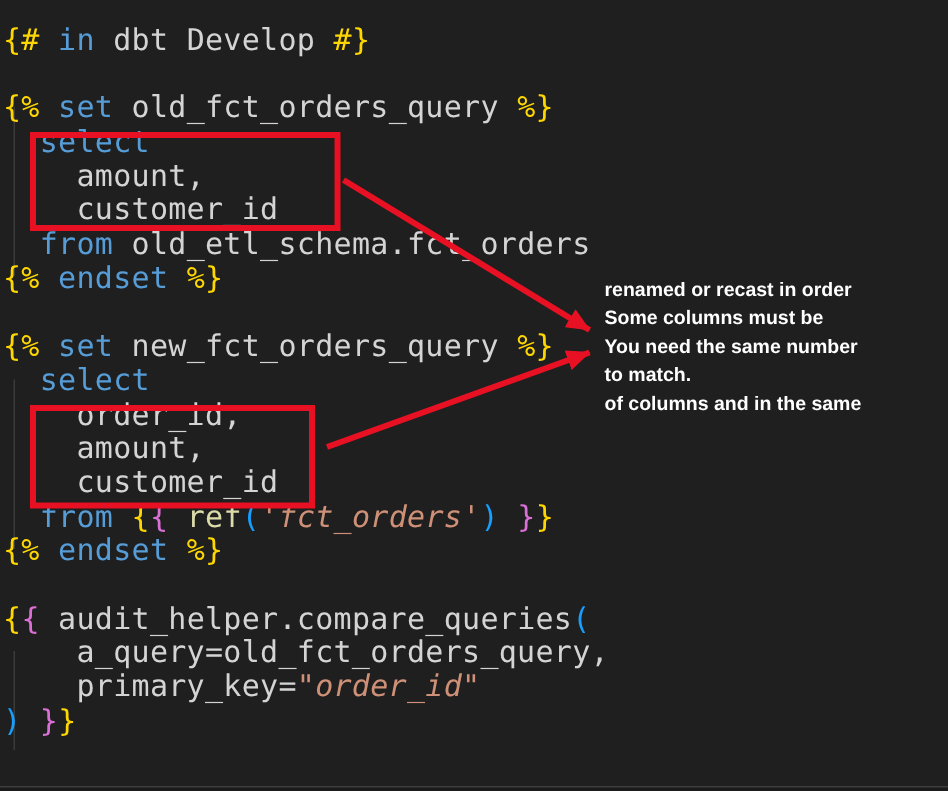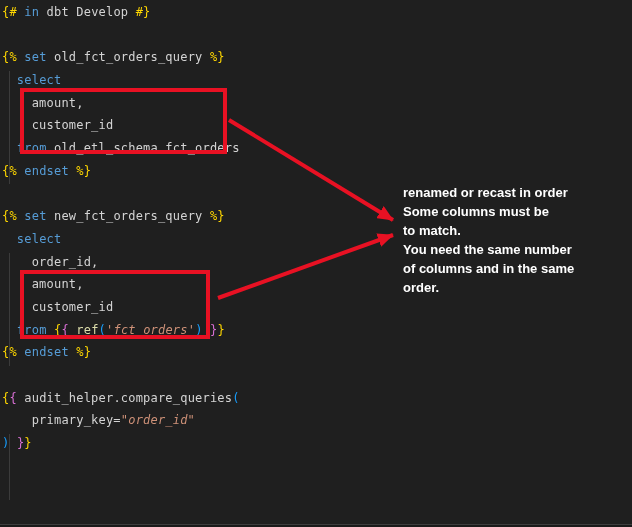--- a/index.html
+++ b/index.html
@@ -4,22 +4,22 @@
 <style>
   html,body{margin:0;padding:0;}
   body{
     width:632px;height:527px;
     background:var(--bg,#1f1f1f);
     overflow:hidden;position:relative;
     font-family:"DejaVu Sans Mono",monospace;
   }
   
   .code{
-    position:absolute;left:2px;top:1px;
-    font-size:12px;letter-spacing:0.2px;
+    position:absolute;left:2px;top:15px;
+    font-size:20px;letter-spacing:0.2px;
   }
   .code-line{height:22.7px;line-height:22.7px;white-space:pre;}
   .tok-plain{color:var(--plain,#d4d4d4);}
   .tok-kw{color:var(--kw,#569cd6);}
   .tok-gold{color:var(--gold,#ffd700);}
   .tok-pink{color:var(--pink,#da70d6);}
   .tok-blue{color:var(--blue,#179fff);}
   .tok-fn{color:var(--fn,#dcdcaa);}
   .tok-str{color:var(--str,#ce9178);font-style:italic;}
   .guide{position:absolute;width:1px;background:var(--guide,#3b3b3b);}
@@ -64,39 +64,39 @@
     <div class="code-line">&nbsp;</div>
     <div class="code-line"><span class="tok-gold">{%</span><span class="tok-plain"> </span><span class="tok-kw">set</span><span class="tok-plain"> new_fct_orders_query </span><span class="tok-gold">%}</span></div>
     <div class="code-line"><span class="tok-plain">  </span><span class="tok-kw">select</span></div>
     <div class="code-line"><span class="tok-plain">    order_id,</span></div>
     <div class="code-line"><span class="tok-plain">    amount,</span></div>
     <div class="code-line"><span class="tok-plain">    customer_id</span></div>
     <div class="code-line"><span class="tok-plain">  </span><span class="tok-kw">from</span><span class="tok-plain"> </span><span class="tok-gold">{</span><span class="tok-pink">{</span><span class="tok-plain"> </span><span class="tok-fn">ref</span><span class="tok-blue">(</span><span class="tok-str">'fct_orders'</span><span class="tok-blue">)</span><span class="tok-plain"> </span><span class="tok-pink">}</span><span class="tok-gold">}</span></div>
     <div class="code-line"><span class="tok-gold">{%</span><span class="tok-plain"> </span><span class="tok-kw">endset</span><span class="tok-plain"> </span><span class="tok-gold">%}</span></div>
     <div class="code-line">&nbsp;</div>
     <div class="code-line"><span class="tok-gold">{</span><span class="tok-pink">{</span><span class="tok-plain"> audit_helper.compare_queries</span><span class="tok-blue">(</span></div>
+    <div class="code-line"><span class="tok-plain">    a_query=old_fct_orders_query,</span></div>
     <div class="code-line"><span class="tok-plain">    primary_key=</span><span class="tok-str">"order_id"</span></div>
     <div class="code-line"><span class="tok-blue">)</span><span class="tok-plain"> </span><span class="tok-pink">}</span><span class="tok-gold">}</span></div>
   </div>
 
 <div class="hlbox" style="left:20px;top:88px;width:207px;height:66px"></div>
 <div class="hlbox" style="left:20px;top:270px;width:190px;height:69px"></div>
 
 <svg class="arrows" width="632" height="527" viewBox="0 0 632 527">
   <defs>
     <marker id="ah" viewBox="0 0 4 3.5" refX="3.8" refY="1.75" markerWidth="4" markerHeight="3.5" orient="auto">
       <path d="M0,0 L4,1.75 L0,3.5 z"></path>
     </marker>
   </defs>
   <line x1="229" y1="120" x2="393" y2="220" marker-end="url(#ah)"></line>
   <line x1="218" y1="298" x2="393" y2="235" marker-end="url(#ah)"></line>
 </svg>
 
 <div class="note" id="note">
     <div>renamed or recast in order</div>
     <div>Some columns must be</div>
+    <div>You need the same number</div>
     <div>to match.</div>
-    <div>You need the same number</div>
     <div>of columns and in the same</div>
-    <div>order.</div>
   </div>
 
 <div class="panel-divider"></div>
 
 </body></html>

